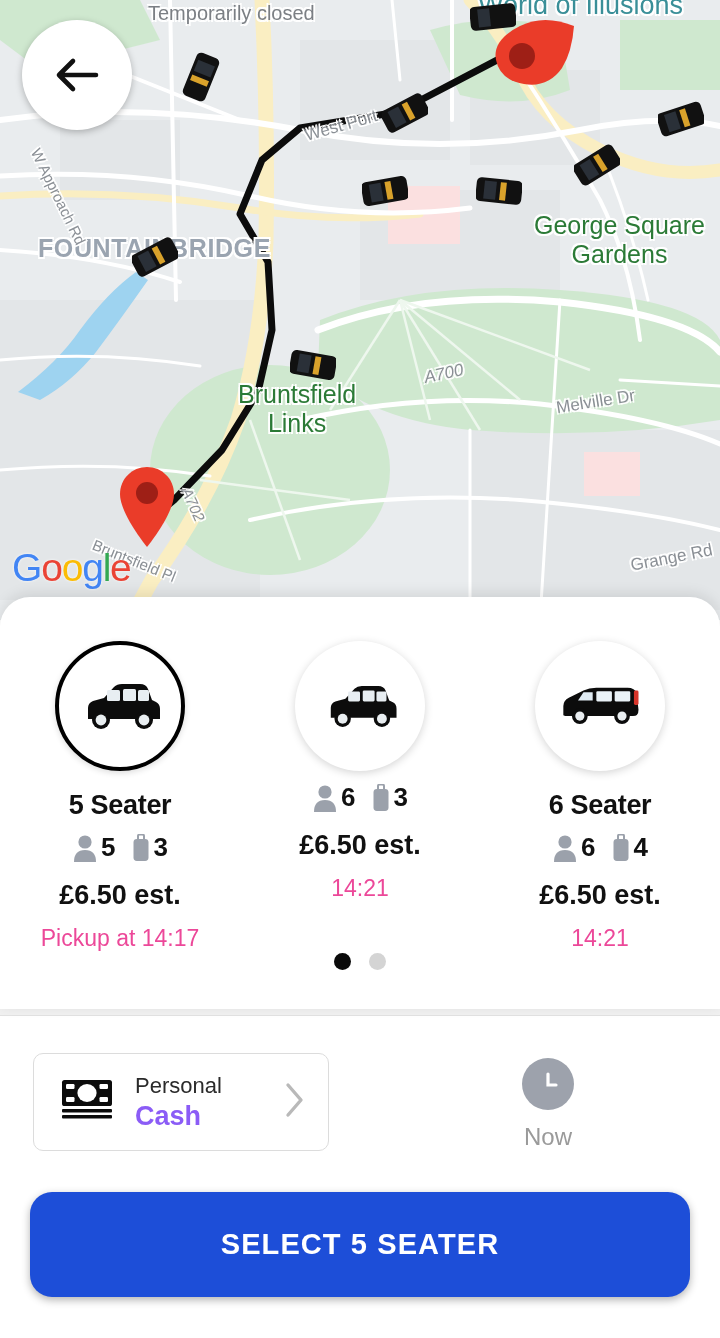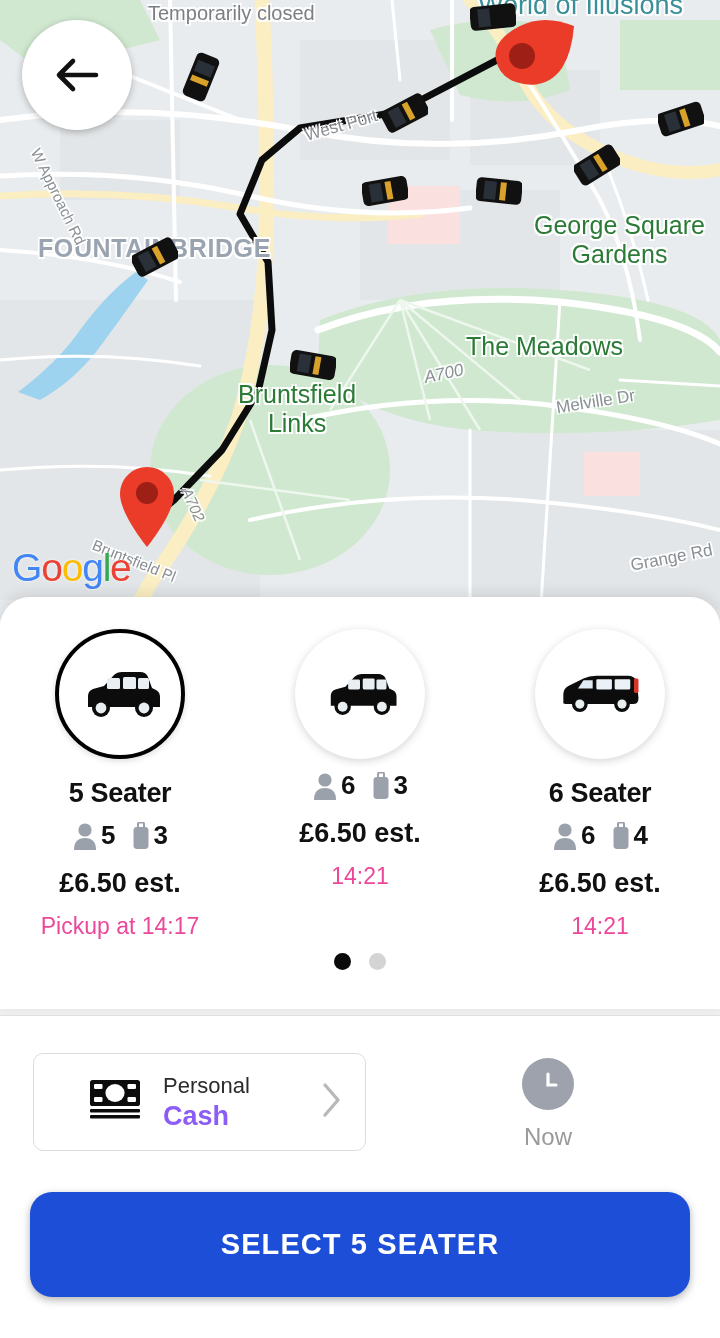--- a/index.html
+++ b/index.html
@@ -63,21 +63,21 @@
   .pin { position:absolute; z-index:20; }
   .car-marker { position:absolute; z-index:15; }
 
   
   .card {
     position:absolute; left:0; top:597px; width:720px; height:412px;
     background:#fff; border-radius:30px 30px 0 0;
     box-shadow:0 -3px 14px rgba(0,0,0,0.10);
     z-index:40;
   }
-  .options { display:flex; padding-top:32px;justify-content:flex-end; }
+  .options { display:flex; padding-top:44px;justify-content:flex-end; }
   .opt {
     flex:1; display:flex; flex-direction:column; align-items:center;
     cursor:pointer;
   }
   .opt-circle {
     width:130px; height:130px; border-radius:50%; background:#fff;
     box-shadow:0 2px 9px rgba(0,0,0,0.17);
     display:flex; align-items:center; justify-content:center;
     position:relative;
   }
@@ -115,23 +115,23 @@
     border-top:1px solid #e2e2e2; border-bottom:1px solid #e2e2e2;
     z-index:35;
   }
 
   
   .pay-row {
     position:absolute; left:0; top:1030px; width:720px; height:145px;
     z-index:40;
   }
   .pay-card {
-    position:absolute; left:33px; top:23px; width:333px; height:98px;
+    position:absolute; left:33px; top:23px; width:296px; height:98px;
     border:1.5px solid #dcdcdc; border-radius:10px;
-    display:flex; align-items:center; cursor:pointer; background:#fff;padding-left:28px;
+    display:flex; align-items:center; cursor:pointer; background:#fff;
   }
   .pay-icon { margin-left:27px; flex:0 0 auto; }
   .pay-text { margin-left:22px; display:flex; flex-direction:column; }
   .pay-kind { font-size:22px; color:#2a2a2a; line-height:1.25; }
   .pay-method { font-size:27px; font-weight:700; color:#8b5cf6; line-height:1.2; }
   .pay-chev { margin-left:auto; margin-right:22px; }
 
   .when {
     position:absolute; left:503px; top:28px; width:90px;
     display:flex; flex-direction:column; align-items:center; cursor:pointer;
@@ -227,21 +227,20 @@
 
     <div class="mlabel lbl-closed" style="left:148px; top:2px;">Temporarily closed</div>
 
     <div class="mlabel lbl-illusions" style="left:478px; top:-10px;">World of Illusions</div>
 
     <div class="mlabel lbl-neigh" style="left:38px; top:234px;">FOUNTAINBRIDGE</div>
 
     <div class="mlabel lbl-park" style="left:534px; top:211px; white-space:pre-line;">George Square
 Gardens</div>
 
-    <div class="mlabel lbl-park" style="left:466px; top:332px;">The Meadows</div>
 
     <div class="mlabel lbl-park" style="left:238px; top:380px; white-space:pre-line; text-align:center;">Bruntsfield
 Links</div>
 
     <div class="mlabel lbl-road" style="left:556px; top:392px; transform:rotate(-9deg);">Melville Dr</div>
 
     <div class="mlabel lbl-road" style="left:630px; top:548px; transform:rotate(-11deg);">Grange Rd</div>
 
     <div class="mlabel lbl-road" style="left:424px; top:364px; transform:rotate(-12deg); font-style:italic;">A700</div>
 

